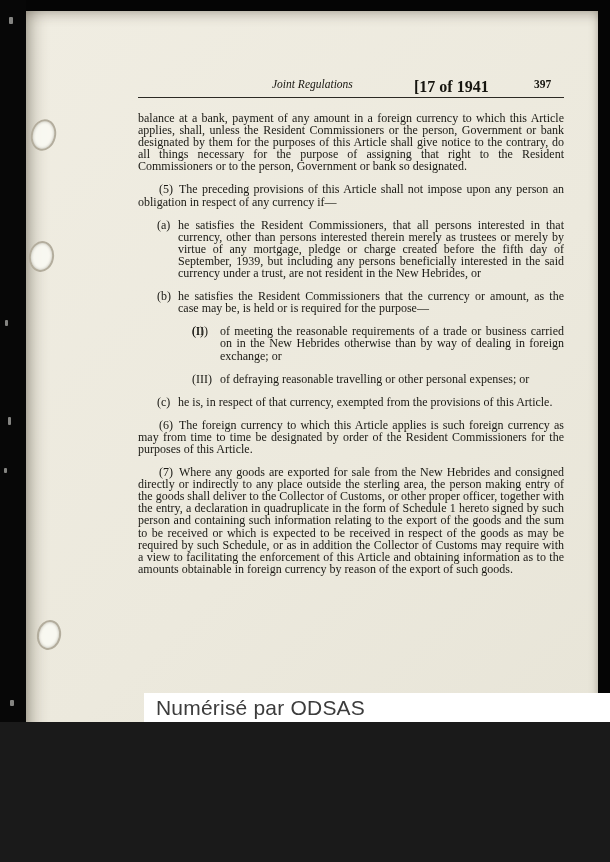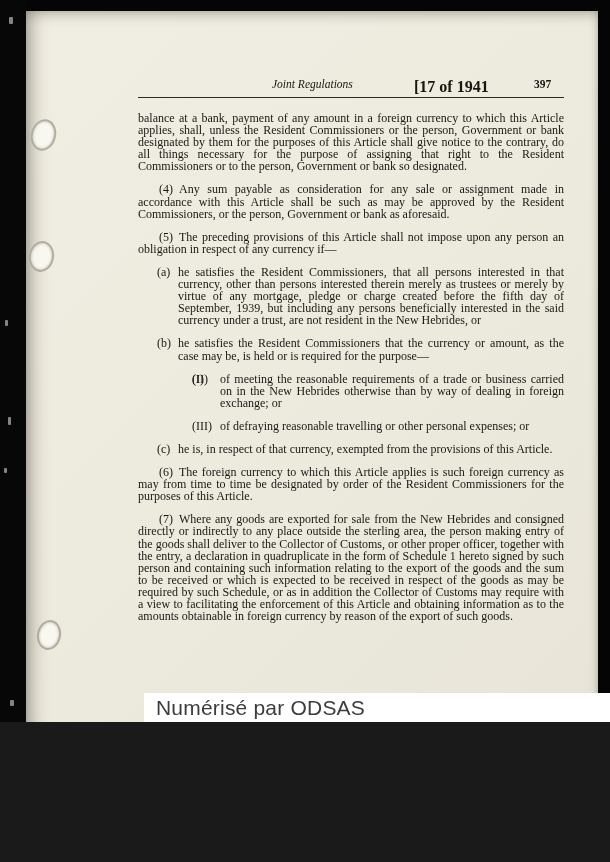--- a/index.html
+++ b/index.html
@@ -64,21 +64,20 @@
   <div class="paper">
     <div class="hdr-title">Joint Regulations</div>
     <div class="hdr-ref">[17 of 1941</div>
     <div class="hdr-page">397</div>
     <div class="hdr-rule"></div>
 
     <div class="body-col">
 
       <p class="para">balance at a bank, payment of any amount in a foreign currency to which this Article applies, shall, unless the Resident Commissioners or the person, Government or bank designated by them for the purposes of this Article shall give notice to the contrary, do all things necessary for the purpose of assigning that right to the Resident Commissioners or to the person, Government or bank so designated.</p>
 
-      <p class="para sect">(4) Any sum payable as consideration for any sale or assignment made in accordance with this Article shall be such as may be approved by the Resident Commissioners, or the person, Government or bank as aforesaid.</p>
 
       <p class="para sect">(5) The preceding provisions of this Article shall not impose upon any person an obligation in respect of any currency if—</p>
 
       <div class="item">
         <span class="lbl">(a)</span>
         <span>he satisfies the Resident Commissioners, that all persons interested in that currency, other than persons interested therein merely as trustees or merely by virtue of any mortgage, pledge or charge created before the fifth day of September, 1939, but including any persons beneficially interested in the said currency under a trust, are not resident in the New Hebrides, or</span>
       </div>
 
       <div class="item">
         <span class="lbl">(b)</span>

